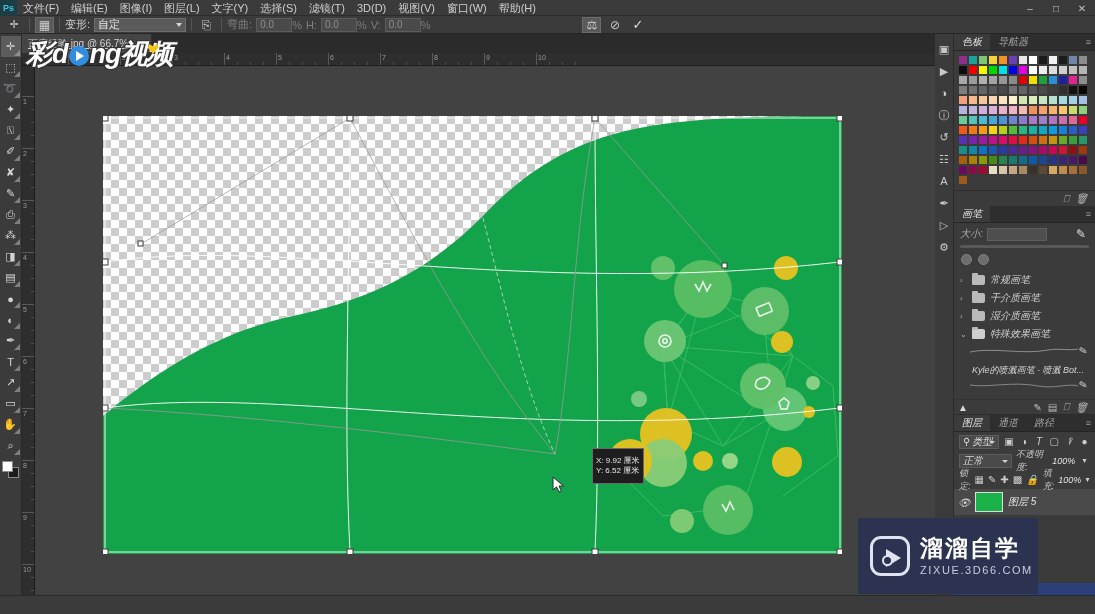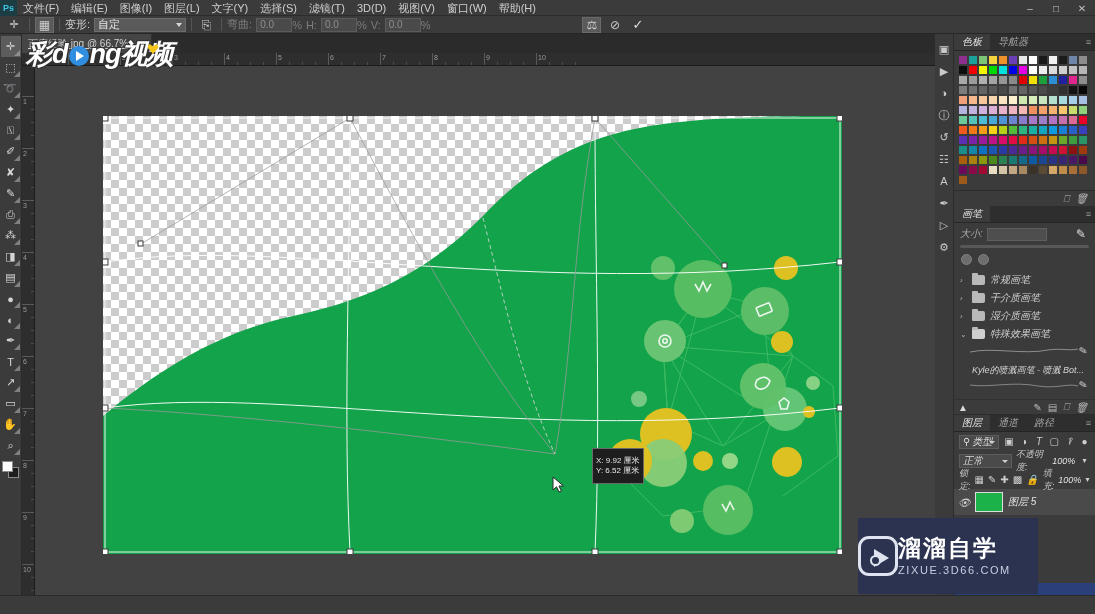--- a/index.html
+++ b/index.html
@@ -192,21 +192,21 @@
   .wm-heart {
     display: inline-block; width: 11px; height: 10px; background: #f5c518;
     position: absolute; left: 79px; top: -2px;
     clip-path: polygon(50% 100%, 0 35%, 15% 0, 50% 22%, 85% 0, 100% 35%);
   }
 
   
   .wm-br {
     position: absolute; left: 858px; top: 518px; width: 180px; height: 76px;
     background: #2b3350; display: flex; align-items: center; z-index: 70;
-    
+    padding-left: 12px; gap: 10px;
   }
   .wm-br-icon {
     width: 40px; height: 40px; border: 3px solid #dfe4f0; border-radius: 11px;
     position: relative; flex: none;
   }
   .wm-br-icon::after {
     content: ''; position: absolute; left: 13px; top: 10px;
     border-left: 15px solid #dfe4f0; border-top: 9px solid transparent;
     border-bottom: 9px solid transparent;
   }

